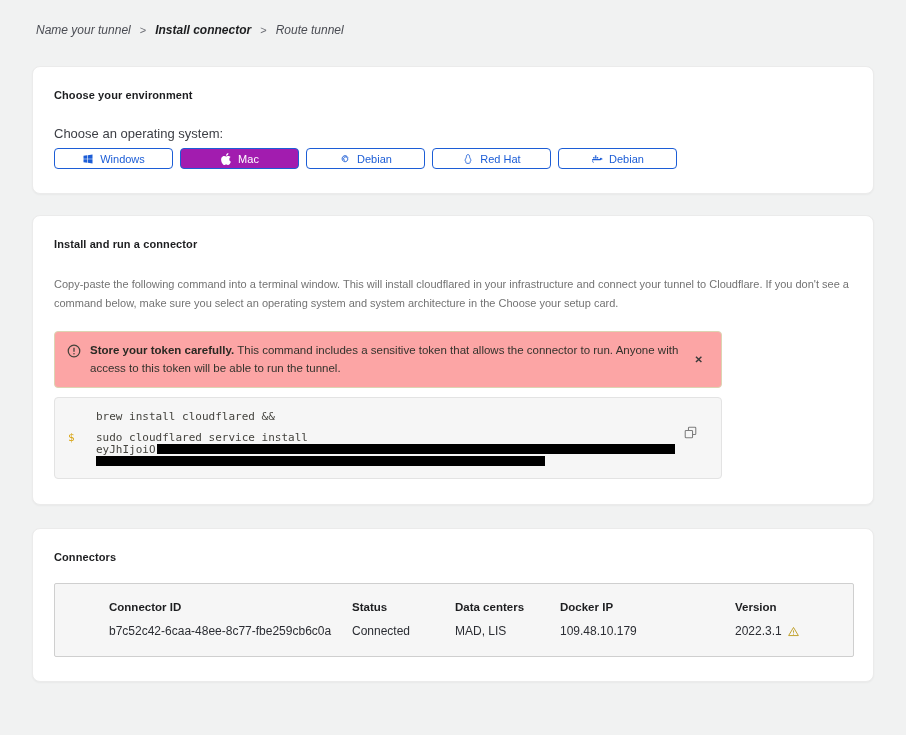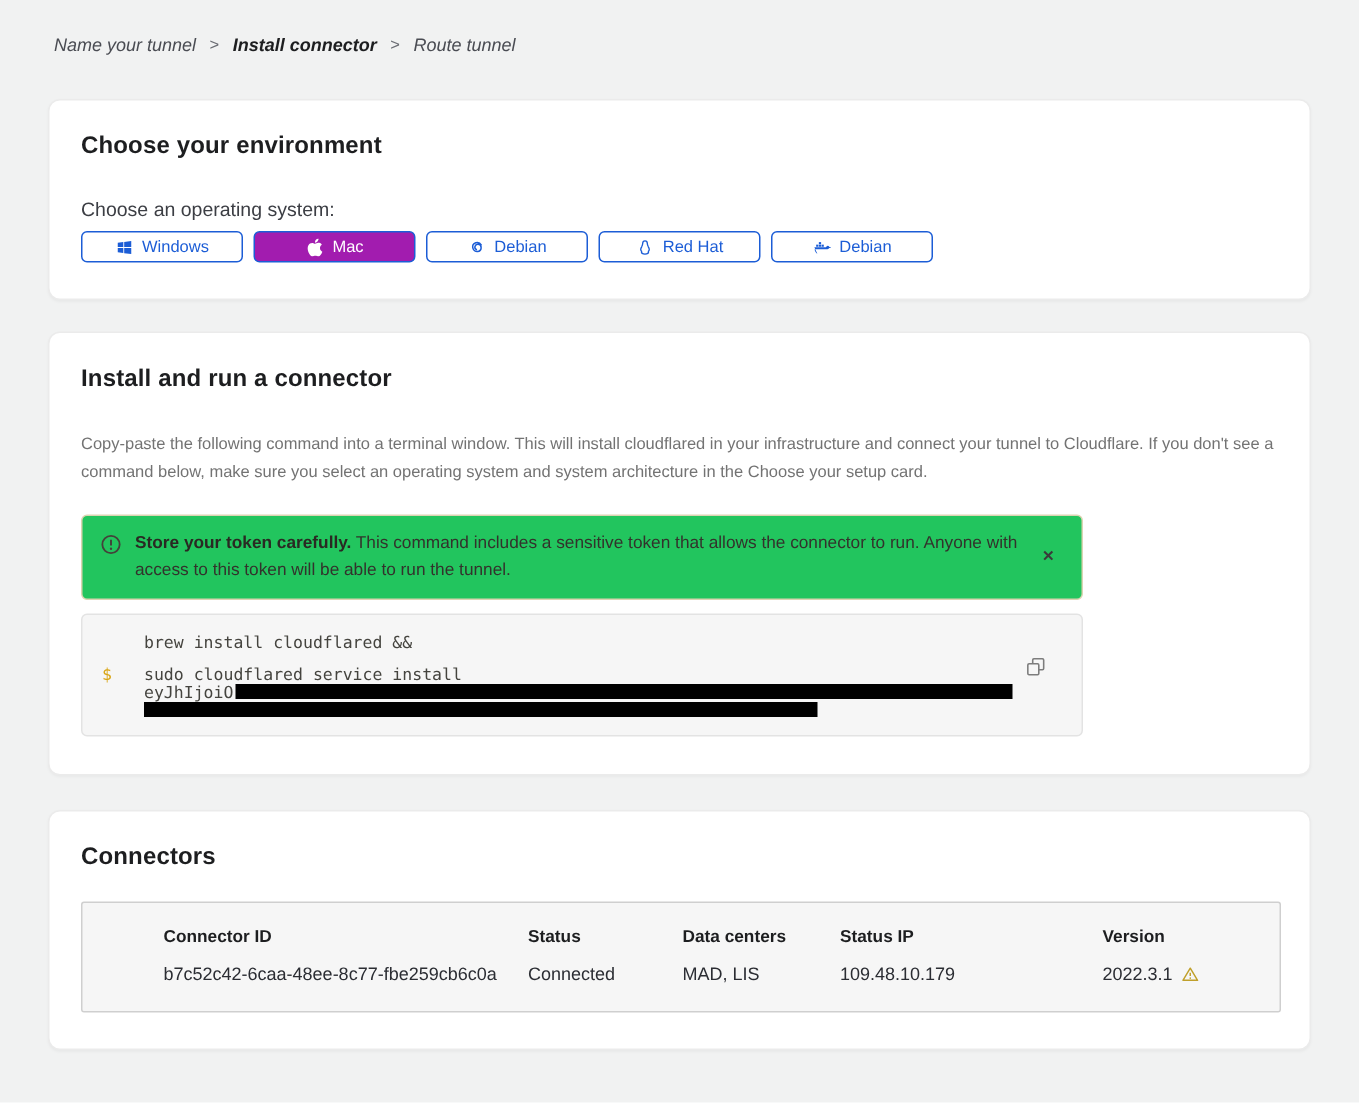--- a/index.html
+++ b/index.html
@@ -27,34 +27,34 @@
   
   .card {
     width: 842px;
     margin-left: 32px;
     background: #ffffff;
     border: 1px solid #ebebeb;
     border-radius: 8px;
     box-shadow: 0 1px 2px rgba(0,0,0,0.04);
   }
   .card-title {
-    font-size: 16px;
+    font-size: 11px;
     font-weight: bold;
     color: #1d1e20;
     letter-spacing: 0.1px;
   }
   #env-card { margin-top: 29px; padding: 22px 21px 24px 21px; }
   #connector-card { margin-top: 21px; padding: 22px 21px 25px 21px; }
   #connectors-card { margin-top: 23px; padding: 22px 21px 24px 21px; }
 
   
   .os-label { margin-top: 25px; font-size: 13px; color: #3c3e44; }
   .os-row { margin-top: 7px; display: flex; gap: 7px; }
   .os-btn {
-    width: 108px; height: 21px;
+    width: 119px; height: 21px;
     border: 1px solid #1c5dd6;
     border-radius: 4px;
     background: #ffffff;
     color: #1c5dd6;
     font-family: "Liberation Sans", sans-serif;
     font-size: 11px;
     display: flex; align-items: center; justify-content: center;
     gap: 6px;
     cursor: pointer;
   }
@@ -66,21 +66,21 @@
   .card-desc {
     margin-top: 25px;
     font-size: 11px;
     line-height: 1.75;
     color: #737373;
     max-width: 800px;
   }
   .alert {
     margin-top: 17px;
     width: 668px;
-    background: #22c55e;
+    background: #fca5a5;
     border: 1px solid #dcd4b2;
     border-radius: 4px;
     padding: 9px 12px 9px 12px;
     display: flex;
     align-items: flex-start;
     gap: 9px;
   }
   .alert .alert-ic { flex: 0 0 14px; margin-top: 3px; }
   .alert .alert-text {
     flex: 1;
@@ -266,21 +266,21 @@
 </section>
 
 <section class="card" id="connectors-card">
   <h2 class="card-title">Connectors</h2>
 
   <div class="conn-table">
     <div class="conn-row head">
       <span class="cell">Connector ID</span>
       <span class="cell">Status</span>
       <span class="cell">Data centers</span>
-      <span class="cell">Status IP</span>
+      <span class="cell">Docker IP</span>
       <span class="cell">Version</span>
     </div>
     <div class="conn-row vals">
       <span class="cell">b7c52c42-6caa-48ee-8c77-fbe259cb6c0a</span>
       <span class="cell status-connected">Connected</span>
       <span class="cell">MAD, LIS</span>
       <span class="cell">109.48.10.179</span>
       <span class="cell version">
         <span>2022.3.1</span>
         <svg viewBox="0 0 24 24">

